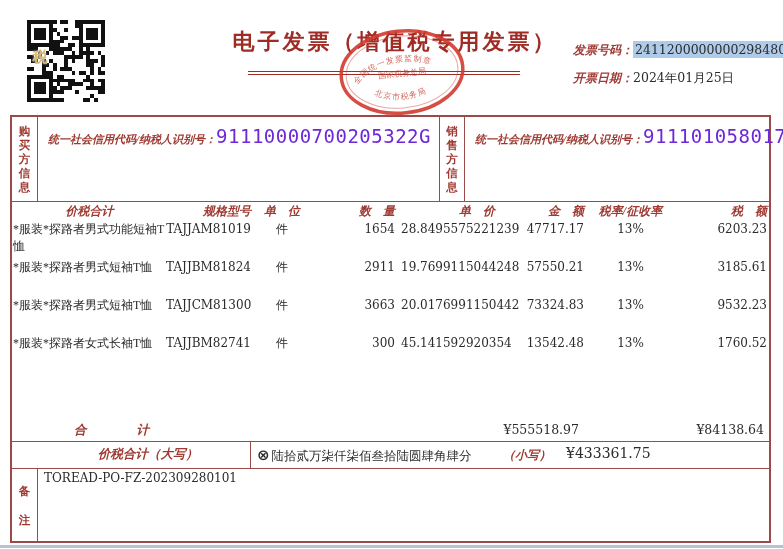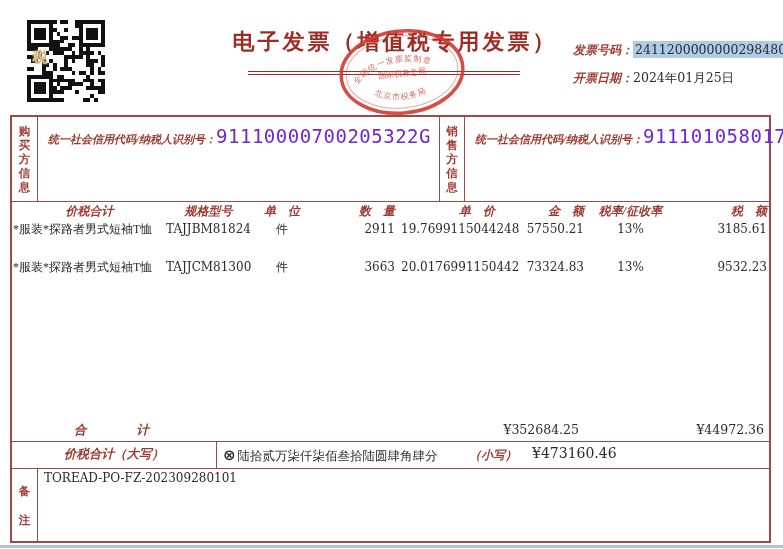--- a/index.html
+++ b/index.html
@@ -52,41 +52,41 @@
                  font-family:"DejaVu Sans Mono",monospace; color:#6d28d9; }
 
   
   table.items { position:absolute; left:1px; top:86px; width:758px;
                 border-collapse:collapse; table-layout:fixed; }
   table.items th { color:#9e3a32; font-weight:bold; font-style:italic;
                    font-size:12px; white-space:pre; height:15px; padding:0; }
   table.items td { font-size:12px; vertical-align:top; padding:1px 0 0 0;
                    height:38px; line-height:17px; }
   td.c-name { padding-left:2px; }
-  td.c-spec, th.h-spec { text-align:center; font-family:"DejaVu Serif",serif; }
+  td.c-spec, th.h-spec { text-align:right; font-family:"DejaVu Serif",serif; }
   .c-unit { text-align:center; }
   .c-qty  { text-align:right; padding-right:6px !important; }
   .c-price{ text-align:right; padding-right:8px !important; }
   .c-amt  { text-align:right; padding-right:4px !important; }
   .c-rate { text-align:center; }
   .c-tax  { text-align:right; padding-right:4px !important; }
   th.h-name { text-align:center; }
 
   
   .total-row { left:0; top:303px; width:100%; height:22px;
                border-bottom:1.5px solid #9b4a4a; font-size:12.5px; }
   .total-label { position:absolute; left:62px; top:2px; white-space:pre;
                  color:#9e3a32; font-weight:bold; font-style:italic; }
   .total-amt { position:absolute; right:190px; top:2px; }
   .total-tax { position:absolute; right:5px; top:2px; }
 
   .grand-row { left:0; top:325px; width:100%; height:27px;
                border-bottom:1.5px solid #9b4a4a; display:flex; }
   .grand-label { flex:0 0 205px; text-align:center; line-height:25px;
-                 font-size:12.5px; border-right:1px solid #9b4a4a; }
+                 font-size:12.5px; border-right:1px solid #9b4a4a;margin-left:34px; }
   .grand-content { position:relative; flex:1; }
   .grand-words { position:absolute; left:6px; top:4px; font-size:12.5px;
                  white-space:nowrap; }
   .circle-x { font-size:15px; font-weight:bold; margin-right:2px;
               font-family:"DejaVu Sans",sans-serif; }
   .grand-small-label { position:absolute; left:252px; top:5px; font-size:12px; }
   .grand-value { position:absolute; left:315px; top:3px; font-size:14px;
                  font-family:"DejaVu Serif",serif; }
 
   
@@ -407,54 +407,74 @@
         <th class="c-unit">单　位</th>
         <th class="c-qty">数　量</th>
         <th class="c-price">单　价</th>
         <th class="c-amt">金　额</th>
         <th class="c-rate">税率/征收率</th>
         <th class="c-tax">税　额</th>
       </tr>
     </thead>
     <tbody>
       <tr>
+        <td class="c-name">*服装*探路者男式功能短袖T恤</td>
+        <td class="c-spec num">TAJJAM81019</td>
+        <td class="c-unit">件</td>
+        <td class="c-qty num">1654</td>
+        <td class="c-price num">28.8495575221239</td>
+        <td class="c-amt num">47717.17</td>
+        <td class="c-rate num">13%</td>
+        <td class="c-tax num">6203.23</td>
+      </tr>
+      <tr>
         <td class="c-name">*服装*探路者男式短袖T恤</td>
         <td class="c-spec num">TAJJBM81824</td>
         <td class="c-unit">件</td>
         <td class="c-qty num">2911</td>
         <td class="c-price num">19.7699115044248</td>
         <td class="c-amt num">57550.21</td>
         <td class="c-rate num">13%</td>
         <td class="c-tax num">3185.61</td>
       </tr>
       <tr>
         <td class="c-name">*服装*探路者男式短袖T恤</td>
         <td class="c-spec num">TAJJCM81300</td>
         <td class="c-unit">件</td>
         <td class="c-qty num">3663</td>
         <td class="c-price num">20.0176991150442</td>
         <td class="c-amt num">73324.83</td>
         <td class="c-rate num">13%</td>
         <td class="c-tax num">9532.23</td>
       </tr>
+      <tr>
+        <td class="c-name">*服装*探路者女式长袖T恤</td>
+        <td class="c-spec num">TAJJBM82741</td>
+        <td class="c-unit">件</td>
+        <td class="c-qty num">300</td>
+        <td class="c-price num">45.141592920354</td>
+        <td class="c-amt num">13542.48</td>
+        <td class="c-rate num">13%</td>
+        <td class="c-tax num">1760.52</td>
+      </tr>
     </tbody>
   </table>
 
   <div class="abs total-row">
     <span class="total-label">合　　　　计</span>
-    <span class="total-amt num">¥352684.25</span>
-    <span class="total-tax num">¥44972.36</span>
+    <span class="total-amt num">¥555518.97</span>
+    <span class="total-tax num">¥84138.64</span>
   </div>
 
   <div class="abs grand-row">
     <div class="grand-label red-label">价税合计（大写）</div>
     <div class="grand-content">
       <span class="grand-words"><span class="circle-x">⊗</span><span>陆拾贰万柒仟柒佰叁拾陆圆肆角肆分</span></span>
       <span class="grand-small-label red-label">（小写）</span>
-      <span class="grand-value num">¥473160.46</span>
+      <span class="grand-value num">¥433361.75</span>
     </div>
   </div>
 
   <div class="abs remarks">
     <div class="v-label br">
       <span>备</span>
       <span>注</span>
     </div>
     <div class="remarks-content">TOREAD-PO-FZ-202309280101</div>
   </div>

